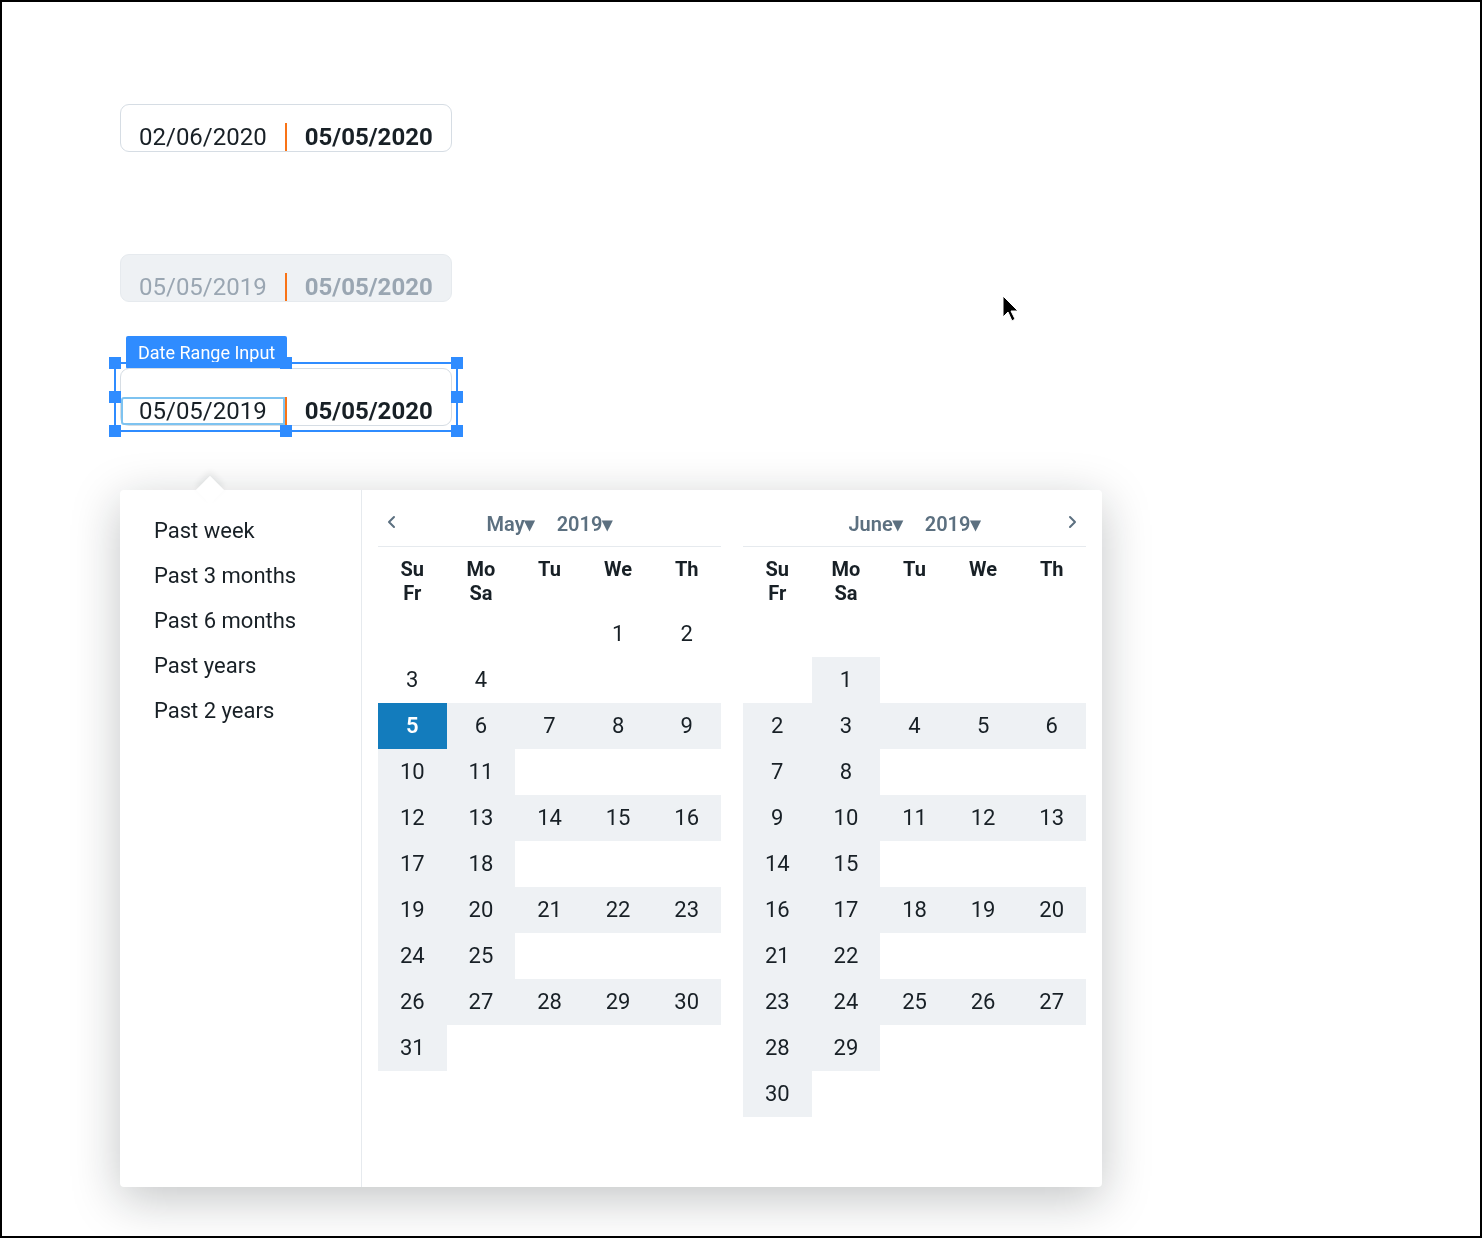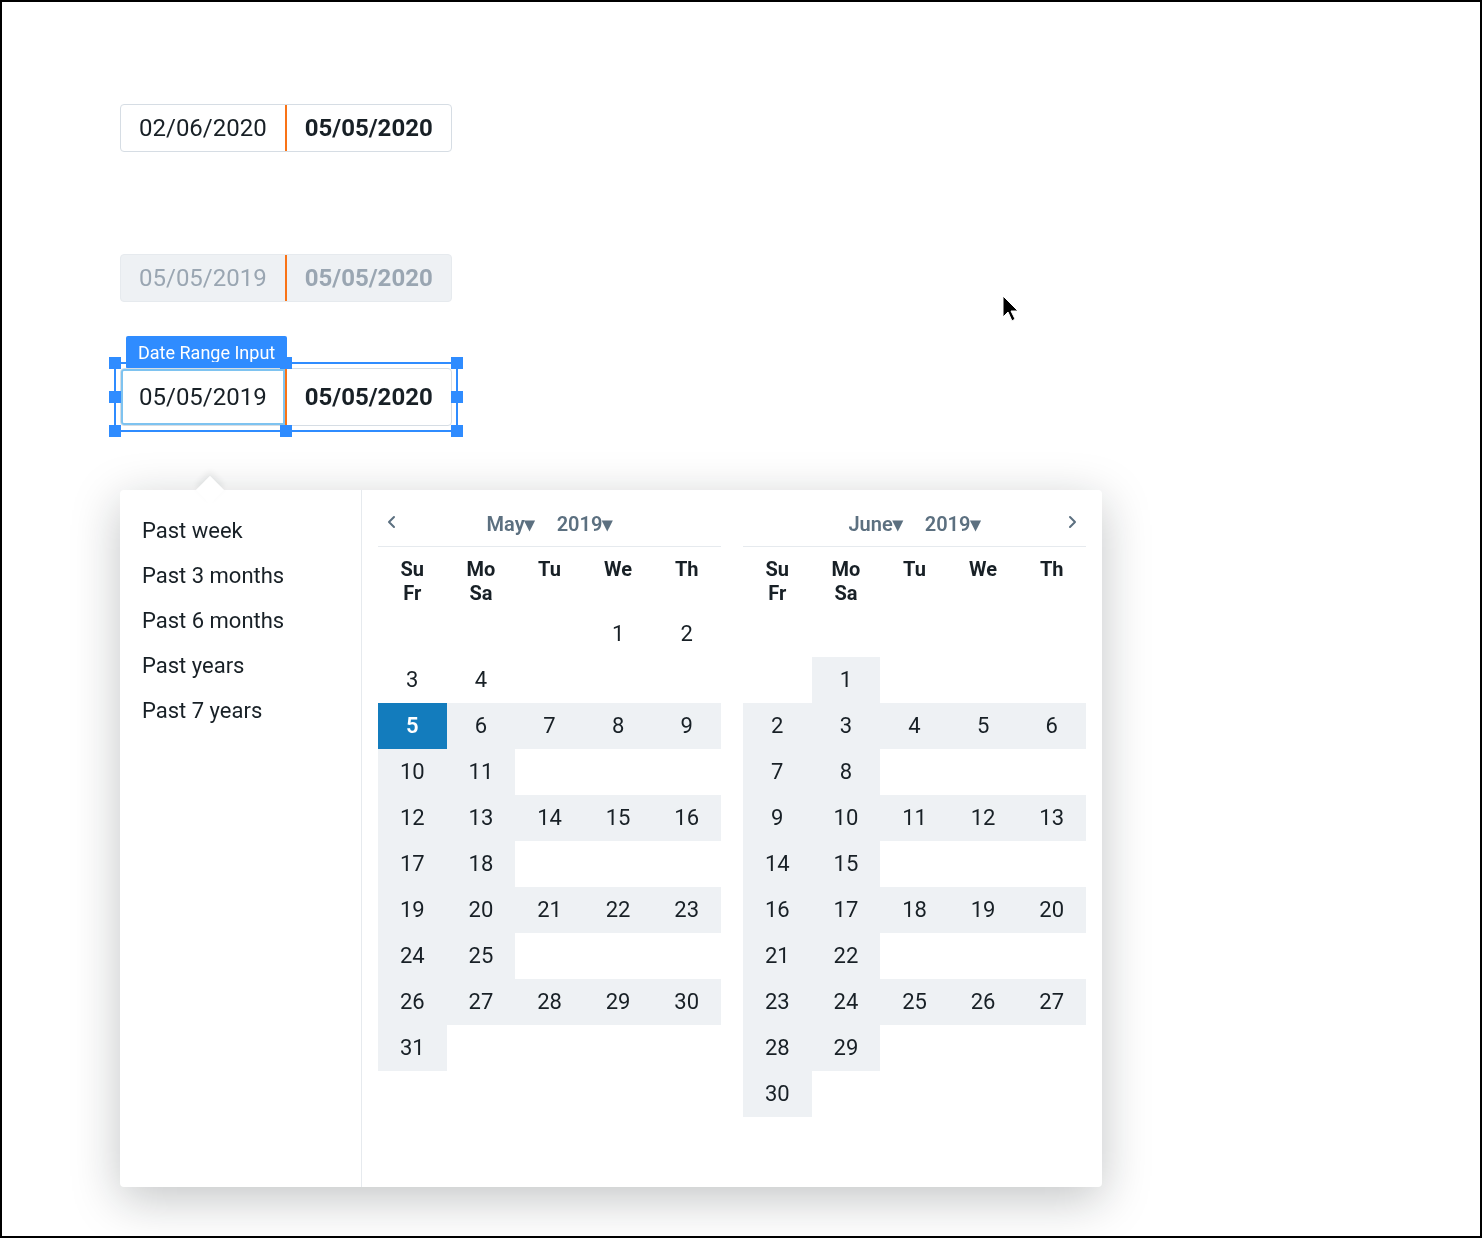--- a/index.html
+++ b/index.html
@@ -16,25 +16,26 @@
   }
   .stage {
     position:absolute; left:0; top:0; width:100%; height:100%;
     padding:100px 120px;
   }
 
   
   .range-pair {
     display:inline-flex;
     border:1px solid #d6dde4;
-    border-radius:4px;
+    border-radius:9px;
     background:#fff;
     height:48px;
     font-size:24px;
     color:#182026;
+    align-items:flex-end;
   }
   .range-pair .cell {
     display:flex; align-items:center;
     padding:0 18px;
     white-space:nowrap;
   }
   .range-pair .cell + .cell {
     border-left:2px solid #f97316;
     font-weight:bold;
   }
@@ -103,21 +104,21 @@
     position:absolute;
     left:80px; top:-10px;
     width:20px; height:20px;
     background:#fff;
     transform:rotate(45deg);
     box-shadow:-3px -3px 6px rgba(16,22,26,0.08);
   }
   .shortcut-col {
     width:242px;
     border-right:1px solid #e6eaee;
-    padding:18px 0;
+    padding:18px 12px;
   }
   .shortcut-col .item {
     padding:10px 22px;
     font-size:22px;
     color:#182026;
     cursor:pointer;
   }
   .calendars {
     flex:1;
     display:flex;
@@ -205,21 +206,21 @@
       <div class="handle se"></div>
     </div>
   </div>
 
   <div class="popover">
     <div class="shortcut-col" id="shortcut-list">
         <div class="item">Past week</div>
         <div class="item">Past 3 months</div>
         <div class="item">Past 6 months</div>
         <div class="item">Past years</div>
-        <div class="item">Past 7 years</div>
+        <div class="item">Past 2 years</div>
       </div>
     <div class="calendars">
 
       <div class="calendar">
         <div class="cal-header">
           <div class="nav left">
             <svg width="16" height="16" viewBox="0 0 16 16">
                 <path d="M10 3 L5 8 L10 13" stroke="#5c7080" stroke-width="2" fill="none" stroke-linecap="round" stroke-linejoin="round"></path>
               </svg>
           </div>

